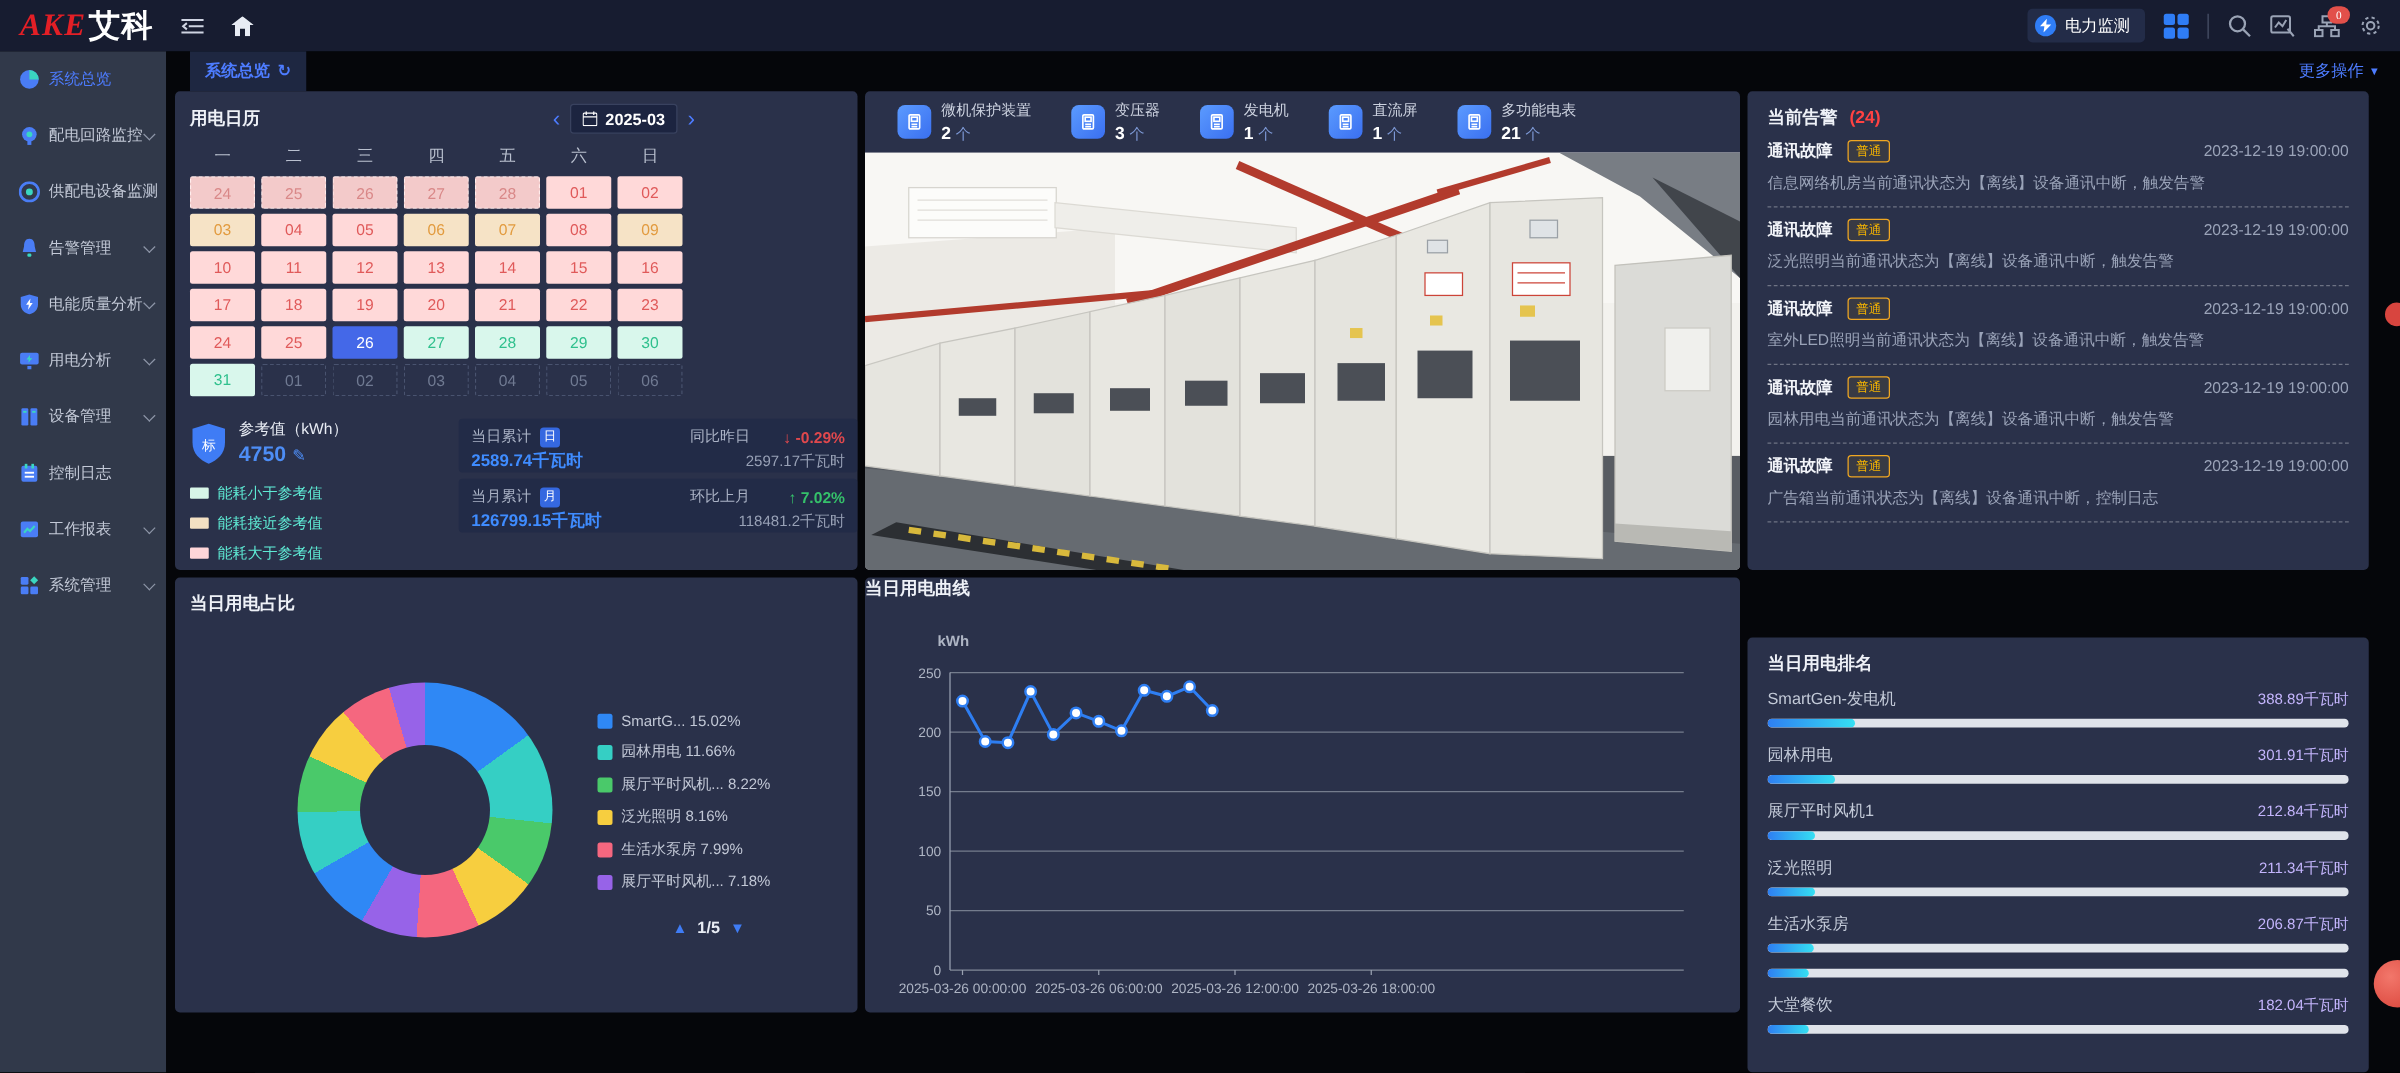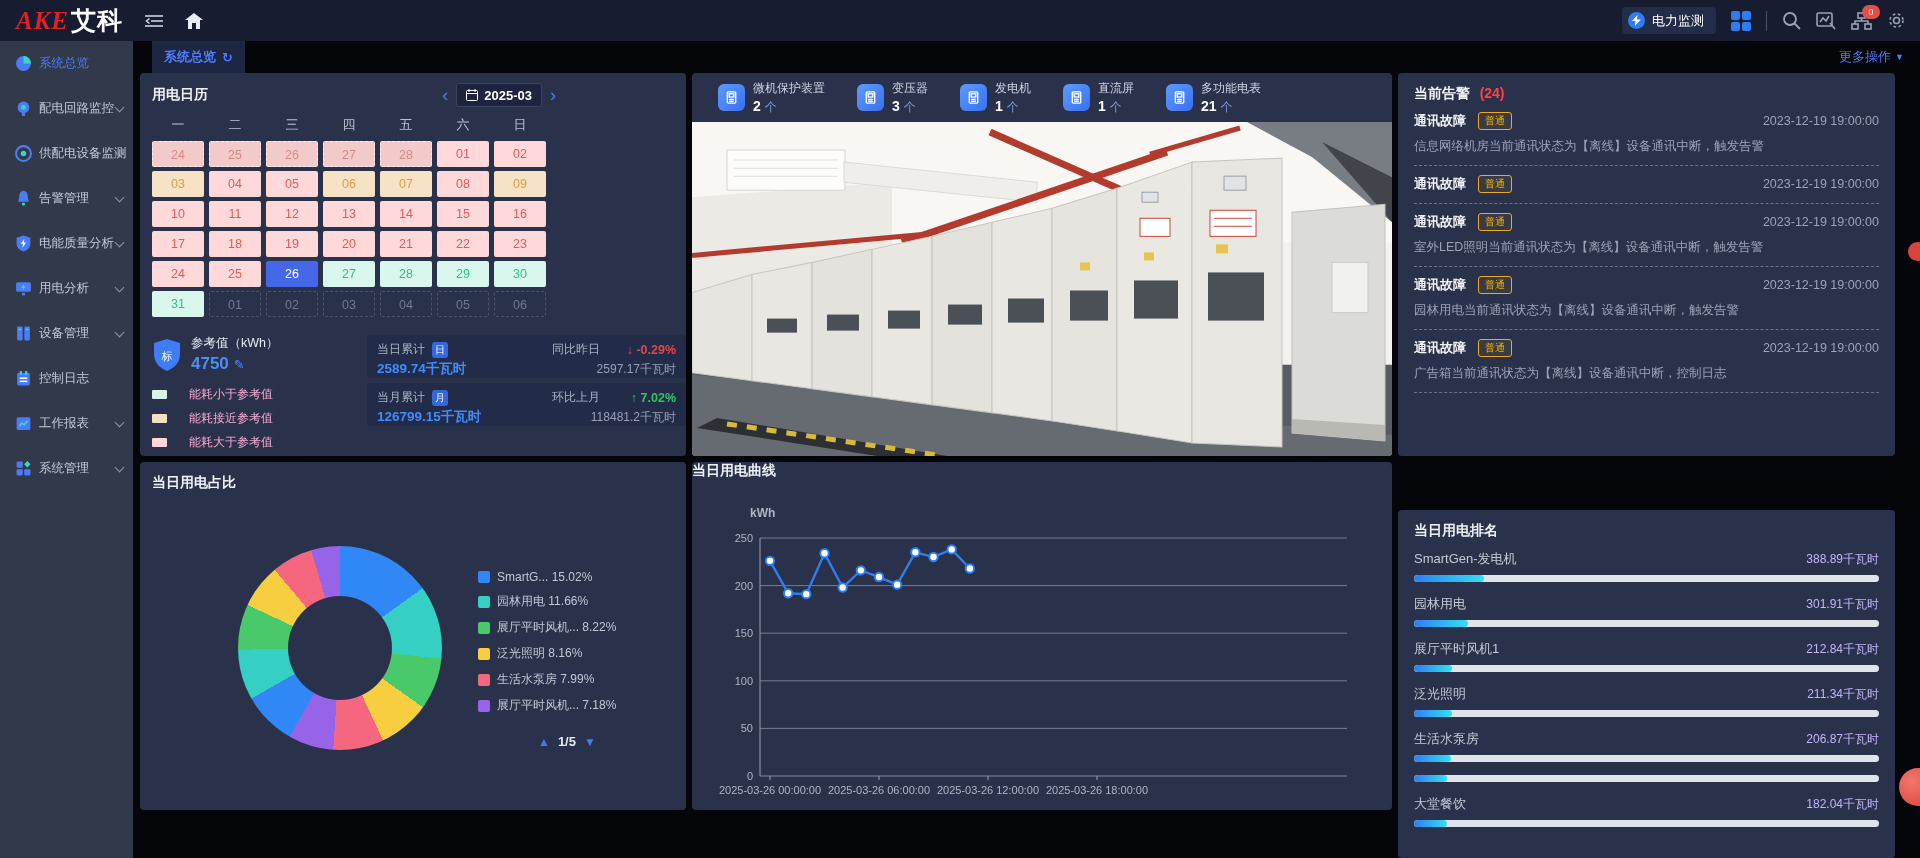--- a/index.html
+++ b/index.html
@@ -61,21 +61,21 @@
   .c-sel {background:#4468e8;color:#fff;}
   .c-prev{background:#f3caca;color:#d98888;border:1px dashed #ffecec;}
   .c-next{background:transparent;color:#707a92;border:1px dashed #49536f;}
   #cal-bottom{position:absolute;left:12px;top:262px;right:12px;}
   #ref-block{position:absolute;left:0;top:0;width:205px;}
   #ref-row{display:flex;align-items:center;gap:9px;}
   #ref-texts .rl{color:#e8ecf4;font-size:12.5px;}
   #ref-texts .rv{color:#4d8df5;font-size:17px;font-weight:bold;margin-top:2px;}
   .edit-ic{color:#4d8df5;font-size:13px;margin-left:5px;cursor:pointer;}
   #cal-legend{margin-top:12px;}
-  .leg-row{display:flex;align-items:center;gap:22px;margin-bottom:7px;color:#f9a8d4;font-size:12px;}
+  .leg-row{display:flex;align-items:center;gap:7px;margin-bottom:7px;color:#5eead4;font-size:12px;}
   .leg-sw{width:15px;height:9px;border-radius:1px;}
   .stat-box{position:absolute;left:215px;width:319px;height:43px;background:#222b47;border-radius:3px;padding:6px 10px;box-sizing:border-box;}
   #stat-1{top:0;} #stat-2{top:48px;}
   .srow{display:flex;align-items:center;}
   .slabel{color:#aab2c5;font-size:12px;}
   .stag{margin-left:7px;width:16px;height:16px;background:#3568e0;color:#fff;font-size:10px;line-height:16px;
         text-align:center;border-radius:3px;}
   .scmp{margin-left:auto;color:#aab2c5;font-size:12px;}
   .spct{margin-left:14px;min-width:62px;text-align:right;font-size:12.5px;font-weight:bold;}
   .spct.down{color:#e0484d;} .spct.up{color:#35c06a;}
@@ -583,20 +583,21 @@
   <span class="al-time">2023-12-19 19:00:00</span>
             </div>
   <div class="al-desc">信息网络机房当前通讯状态为【离线】设备通讯中断，触发告警</div>
           </div>
           <div class="al-item">
   <div class="al-r1">
               <span class="al-type">通讯故障</span>
   <span class="al-badge">普通</span>
   <span class="al-time">2023-12-19 19:00:00</span>
             </div>
+  <div class="al-desc">泛光照明当前通讯状态为【离线】设备通讯中断，触发告警</div>
           </div>
           <div class="al-item">
   <div class="al-r1">
               <span class="al-type">通讯故障</span>
   <span class="al-badge">普通</span>
   <span class="al-time">2023-12-19 19:00:00</span>
             </div>
   <div class="al-desc">室外LED照明当前通讯状态为【离线】设备通讯中断，触发告警</div>
           </div>
           <div class="al-item">

